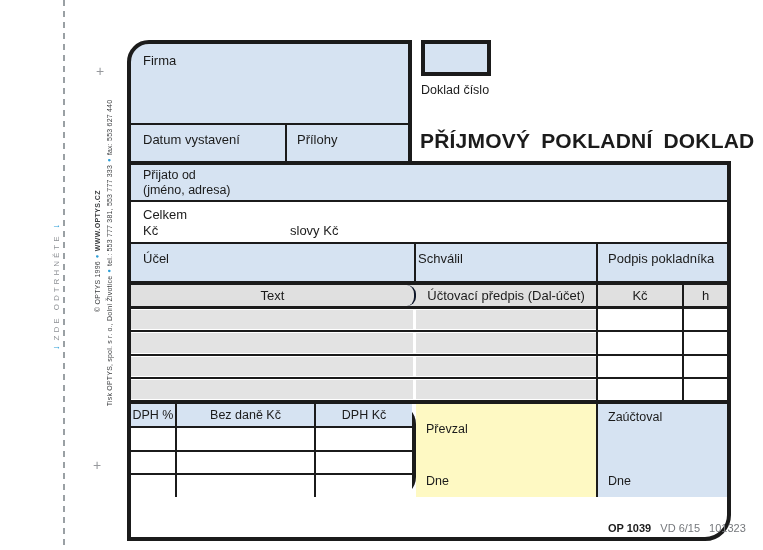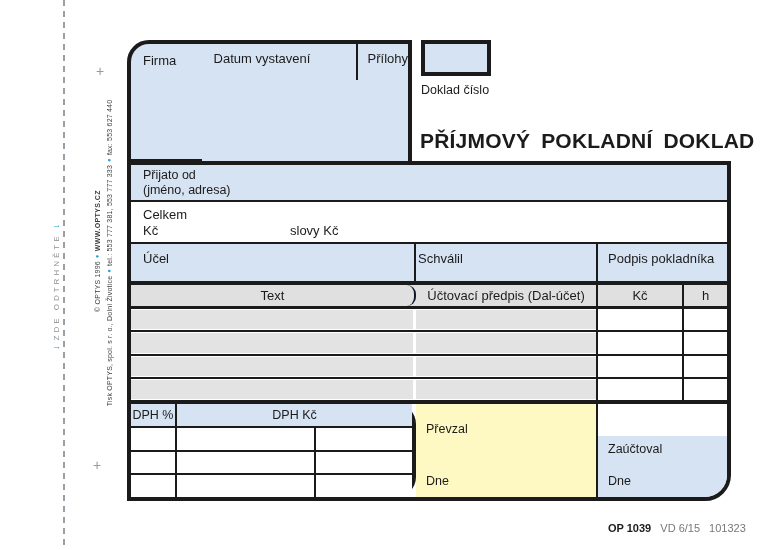--- a/index.html
+++ b/index.html
@@ -25,42 +25,42 @@
   .vtext{ position:absolute; white-space:nowrap; font-size:7px; color:#3c3e40; letter-spacing:0.2px; }
   .vtext-1{ left:109px; top:253px; transform:translate(-50%,-50%) rotate(-90deg); }
   .vtext-2{ left:97px;  top:251px; transform:translate(-50%,-50%) rotate(-90deg); }
   .dot{ color:#2d9fd8; font-size:6px; margin:0 3px; position:relative; top:-1px; }
   .vtext .bold{ font-weight:700; letter-spacing:0.4px; }
 
   
   .firma-box{
     position:absolute; left:127px; top:40px; width:285px; height:125px;
     border:4px solid #1b1b1b; border-top-left-radius:22px;
-    background:#d6e3f2; display:flex; 
+    background:#d6e3f2; display:flex; flex-direction:column;
   }
   .firma-area{ flex:1; border-bottom:2px solid #1b1b1b; padding:7px 0 0 12px; }
   .lbl{ font-size:13px; }
   .datum-row{ height:36px; display:flex; }
   .cell-datum{ width:156px; border-right:2px solid #1b1b1b; padding:5px 0 0 12px; }
   .cell-prilohy{ flex:1; padding:5px 0 0 10px; }
 
   
   .doklad-box{
     position:absolute; left:421px; top:40px; width:70px; height:36px;
     border:4px solid #1b1b1b; background:#d6e3f2;
   }
   .doklad-label{ position:absolute; left:421px; top:83px; font-size:12.5px; }
   .title{
     position:absolute; left:420px; top:129px;
     font-size:21px; font-weight:700; letter-spacing:0.2px; word-spacing:5px;
   }
 
   
   .main-body{
-    position:absolute; left:127px; top:161px; width:604px; height:340px;
+    position:absolute; left:127px; top:161px; width:604px; height:380px;
     border:4px solid #1b1b1b; border-bottom-right-radius:26px;
     background:#fff; overflow:hidden; display:flex; flex-direction:column;
   }
   .r-prijato{
     height:37px; background:#d6e3f2; border-bottom:2px solid #1b1b1b;
     padding:3px 0 0 12px; font-size:12.5px; line-height:15px;
   }
   .r-celkem{ height:42px; position:relative; border-bottom:2px solid #1b1b1b; background:#fff; }
   .celkem-l{ position:absolute; left:12px; top:5px; }
   .kc-l{ position:absolute; left:12px; bottom:4px; }
@@ -90,21 +90,21 @@
   .dph{ width:285px; border-right:4px solid #1b1b1b; display:flex; flex-direction:column;border-radius:20px; }
   .dph-head{ height:24px; display:flex; background:#d6e3f2; border-bottom:2px solid #1b1b1b; font-size:12.5px; }
   .dh{ display:flex; align-items:center; justify-content:center; }
   .dc1{ width:46px; border-right:2px solid #1b1b1b; }
   .dc2{ width:139px; border-right:2px solid #1b1b1b; }
   .dc3{ flex:1; }
   .dph-row{ flex:1; display:flex; border-bottom:2px solid #1b1b1b; background:#fff; }
   .dph-row:last-child{ border-bottom:none; }
   .prevzal{ width:182px; border-right:2px solid #1b1b1b; background:#fef9c3;
             position:relative; padding:18px 0 0 10px; font-size:12.5px; }
-  .zauctoval{ flex:1; background:#d6e3f2; position:relative; padding:6px 0 0 10px; font-size:12.5px;margin-top:32px; }
+  .zauctoval{ flex:1; background:#d6e3f2; position:relative; padding:6px 0 0 10px; font-size:12.5px; }
   .dne{ position:absolute; left:10px; bottom:9px; font-size:12.5px; }
 
   .footer{ position:absolute; left:608px; top:522px; font-size:11px; white-space:nowrap; }
   .footer .code{ font-weight:700; }
   .footer .meta{ color:#75787c; margin-left:6px; }
 </style>
 </head>
 <body>
 
 <div class="canvas">
@@ -196,20 +196,21 @@
         <div class="td2"></div>
         <div class="td3"></div>
         <div class="td4"></div>
       </div>
     </div>
 
     <div class="bottom">
       <div class="dph">
         <div class="dph-head">
           <div class="dh dc1">DPH %</div>
+          <div class="dh dc2">Bez daně Kč</div>
           <div class="dh dc3">DPH Kč</div>
         </div>
         <div class="dph-row">
           <div class="dc1"></div>
           <div class="dc2"></div>
           <div class="dc3"></div>
         </div>
         <div class="dph-row">
           <div class="dc1"></div>
           <div class="dc2"></div>

